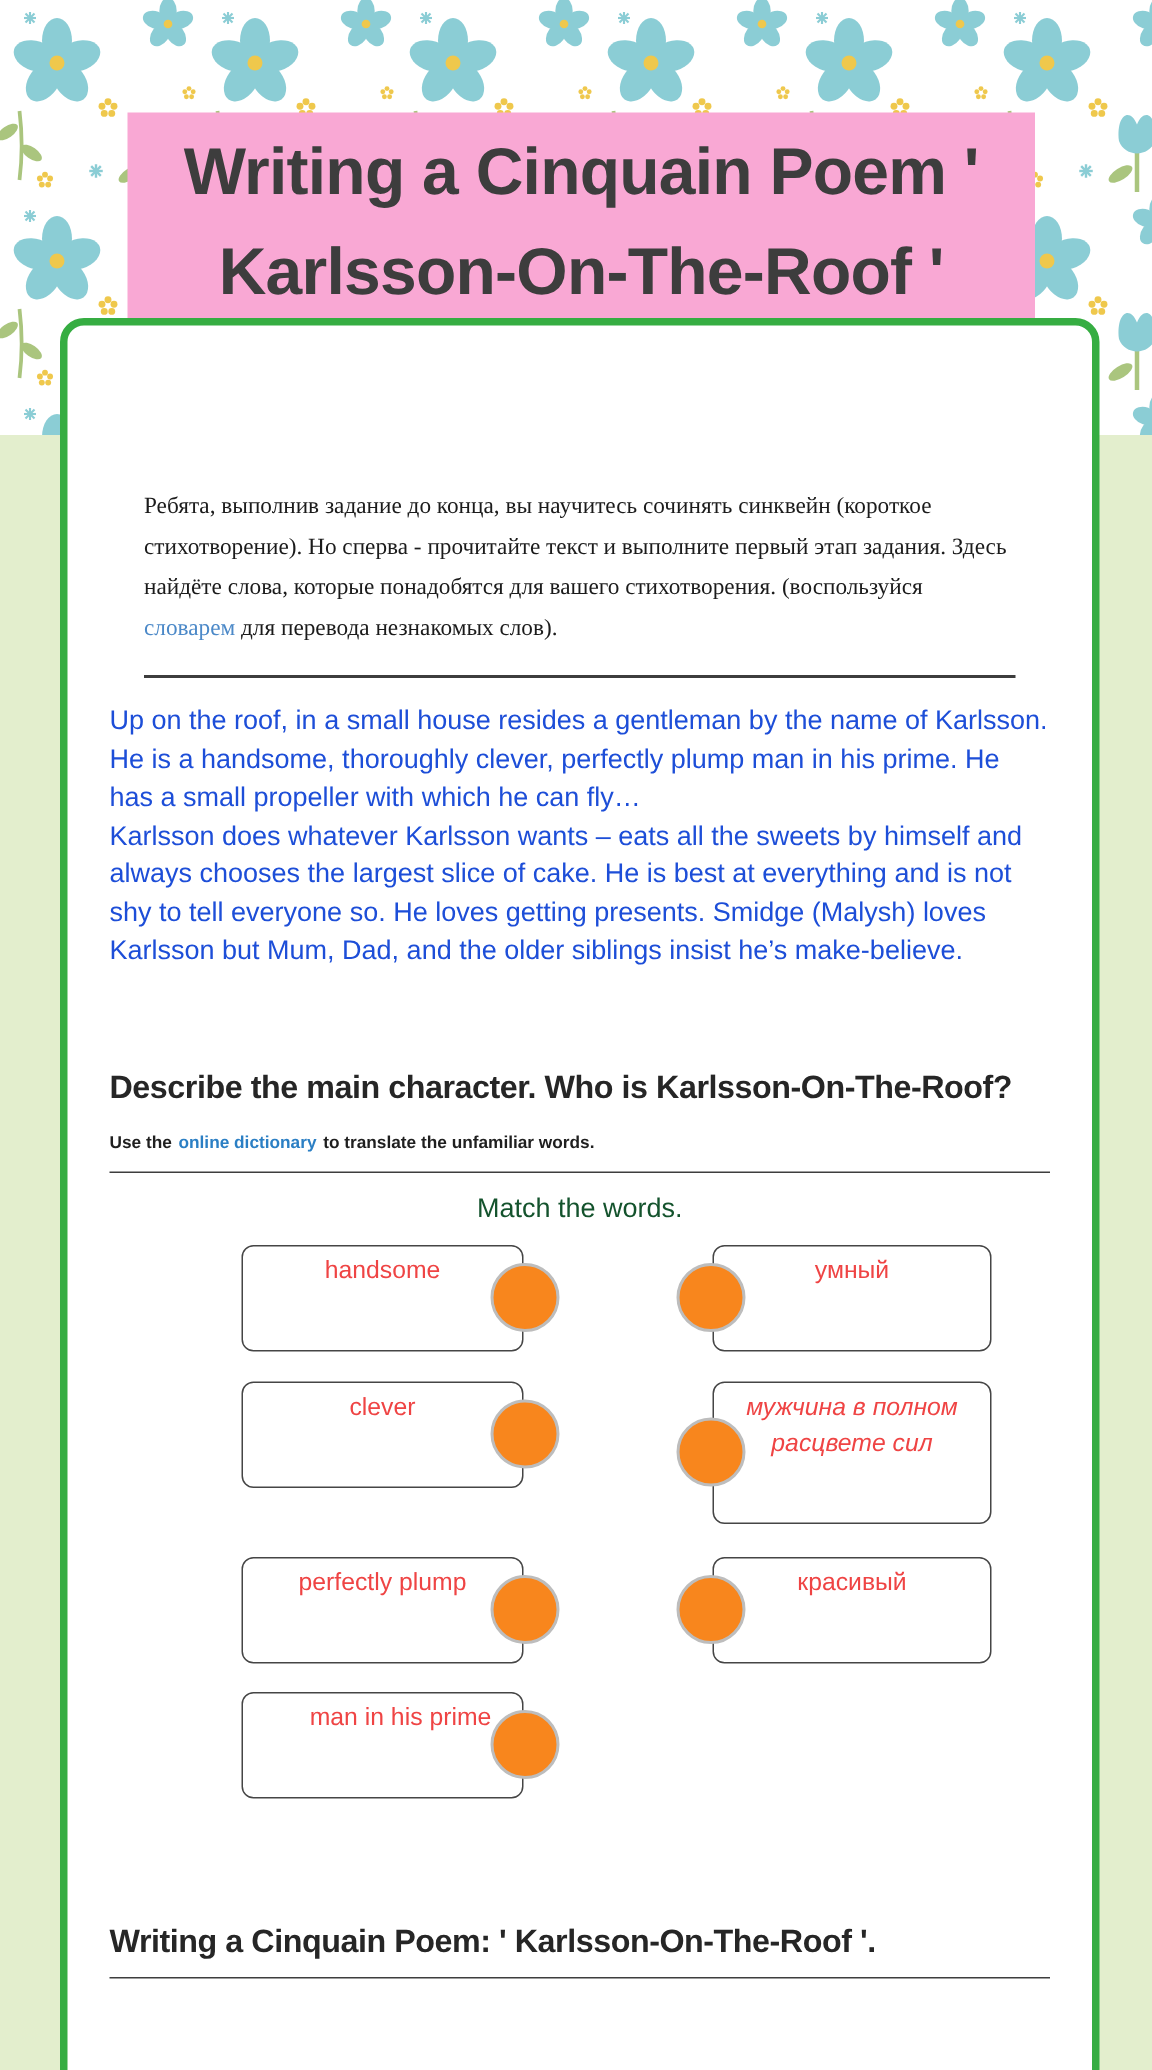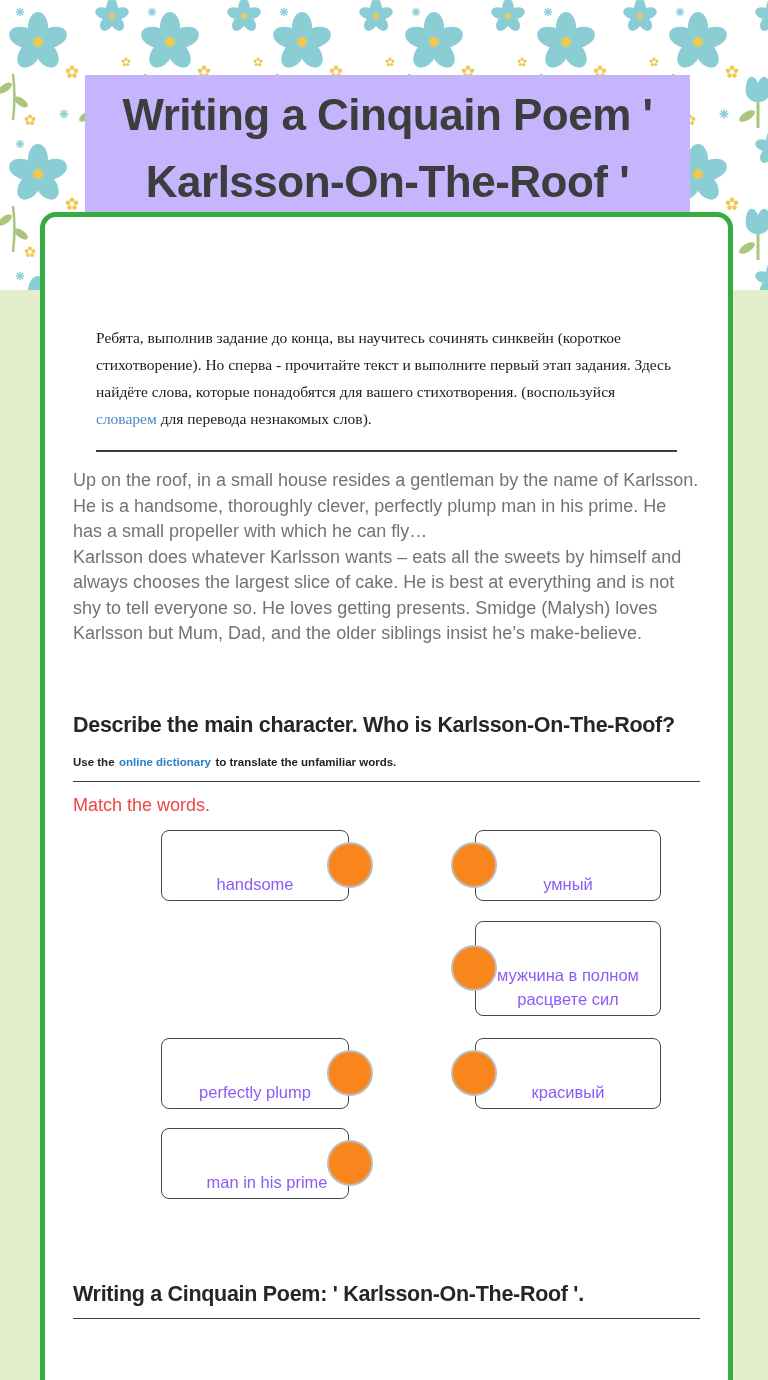--- a/index.html
+++ b/index.html
@@ -8,21 +8,21 @@
     width: 768px; height: 1380px;
     overflow: hidden;
     background: #e3eecd;
     font-family: "Liberation Sans", sans-serif;
   }
   
   .header { position: relative; width: 768px; height: 290px; }
   .floral-bg { position: absolute; inset: 0; z-index: 0; }
   .title-box {
     position: absolute; left: 85px; top: 75px; width: 605px; height: 170px;
-    background: #c4b5fd; z-index: 1;
+    background: #f9a8d4; z-index: 1;
     display: flex; justify-content: center;
   }
   .title-text {
     font-size: 44px; font-weight: 800; color: #3d3d3d;
     text-align: center; line-height: 67px; padding: 6px 14px 0 14px;
     letter-spacing: -0.5px;
   }
   
   .card {
     position: relative; z-index: 2;
@@ -38,49 +38,49 @@
   .link-lg { font-size: 20px; font-weight: 800; color: #2b7fc4; cursor: pointer; }
   .ru {
     font-family: "Liberation Serif", serif;
     font-size: 15.5px; line-height: 27px; color: #1b1b1b;
     margin-top: 15px;
   }
   .ru-link { color: #4c89c8; cursor: pointer; }
   .divider { border: none; border-top: 2px solid #3d3d3d; margin: 18px 0 0 0; }
   .divider-thin { border: none; border-top: 1.5px solid #3d3d3d; margin: 11px 0 0 0; }
   .story { margin-top: 0; }
-  .story p { font-size: 18px; line-height: 25.5px; color: #737373; margin: 0; }
+  .story p { font-size: 18px; line-height: 25.5px; color: #1d4ed8; margin: 0; }
   .story .p1 { margin-top: 16px; }
   .story .p2 { margin-top: 0; }
   .section { margin-top: 66px; }
   .h-section { font-size: 21.5px; font-weight: 700; color: #262626; letter-spacing: -0.3px; margin: 0; }
   .sub-line { margin-top: 14px; }
   .link-sm { font-size: 11.5px; font-weight: 700; color: #2b7fc4; cursor: pointer; }
-  .match-intro { font-size: 18px; color: #ef4444; margin-top: 13px; }
+  .match-intro { font-size: 18px; color: #14532d; margin-top: 13px; text-align: center; }
   
   .match-grid { position: relative; height: 370px; margin-top: 14px; }
   .mbox {
     position: absolute;
     border: 1.6px solid #454545; border-radius: 8px; background: #ffffff;
-    display: flex; align-items: flex-end; justify-content: center;
-    text-align: center; font-size: 16.5px; color: #8b5cf6; line-height: 24px;
+    display: flex; align-items: flex-start; justify-content: center;
+    text-align: center; font-size: 16.5px; color: #ef4444; line-height: 24px;
     padding: 4px 12px;
   }
   .mbox.colL { left: 88px; width: 188px; }
   .mbox.colR { left: 402px; width: 186px; }
   .dot {
     position: absolute; width: 46px; height: 46px; border-radius: 50%;
     background: #f8861d; border: 2px solid #bdbdbd;
     top: 50%; transform: translateY(-50%); cursor: pointer;
   }
   .dot.dR { right: -25px; }
   .dot.dL { left: -25px; }
   .r1 { top: 0; height: 71px; }
   .r2L { top: 91px; height: 71px; }
-  .r2R { top: 91px; height: 95px; }
+  .r2R { top: 91px; height: 95px; font-style: italic; }
   .r3 { top: 208px; height: 71px; }
   .r4 { top: 298px; height: 71px; padding-left: 36px; }
   
   .task2 { margin-top: 82px; }
 </style>
 </head>
 <body>
 
 <div class="header">
   <svg class="floral-bg" width="768" height="290" xmlns="http://www.w3.org/2000/svg">
@@ -194,20 +194,24 @@
 
       <div class="mbox colL r1">
         <span>handsome</span>
         <span class="dot dR"></span>
       </div>
       <div class="mbox colR r1">
         <span>умный</span>
         <span class="dot dL"></span>
       </div>
 
+      <div class="mbox colL r2L">
+        <span>clever</span>
+        <span class="dot dR"></span>
+      </div>
       <div class="mbox colR r2R">
         <span>мужчина в полном расцвете сил</span>
         <span class="dot dL"></span>
       </div>
 
       <div class="mbox colL r3">
         <span>perfectly plump</span>
         <span class="dot dR"></span>
       </div>
       <div class="mbox colR r3">

